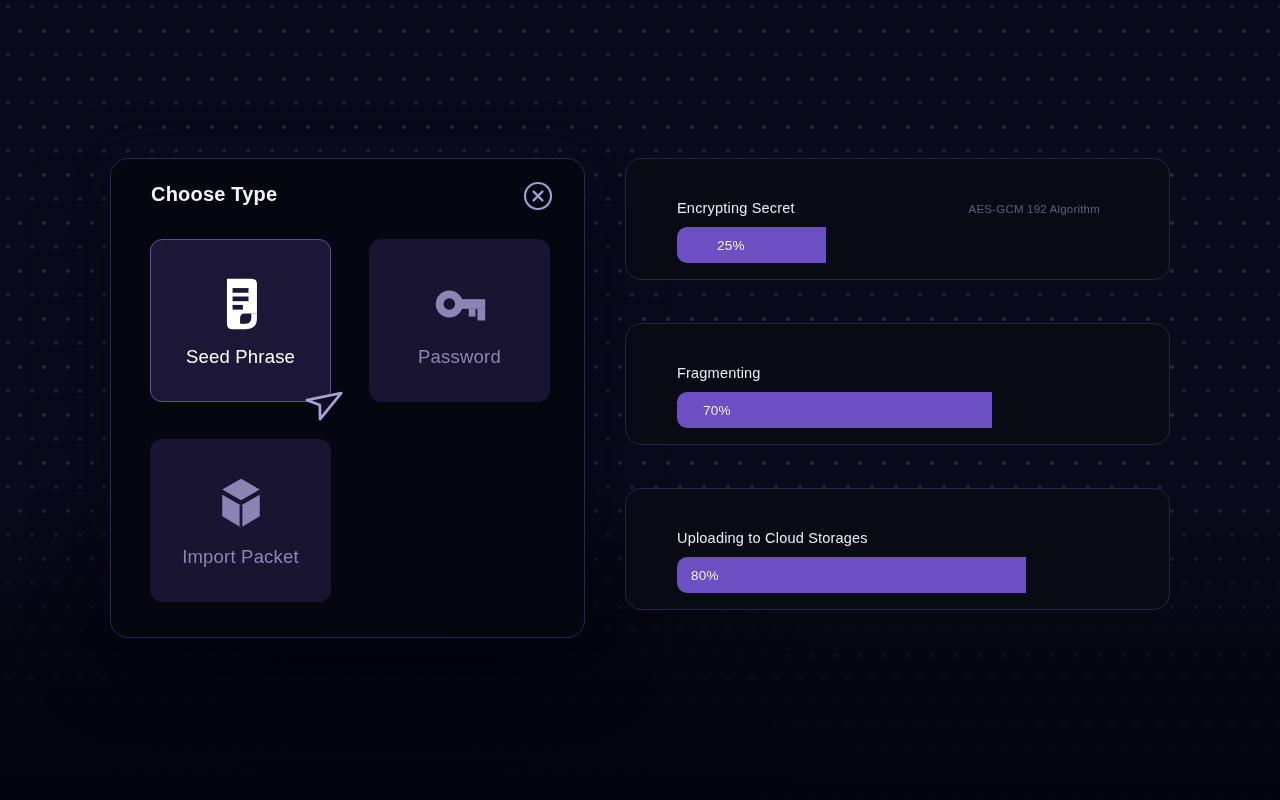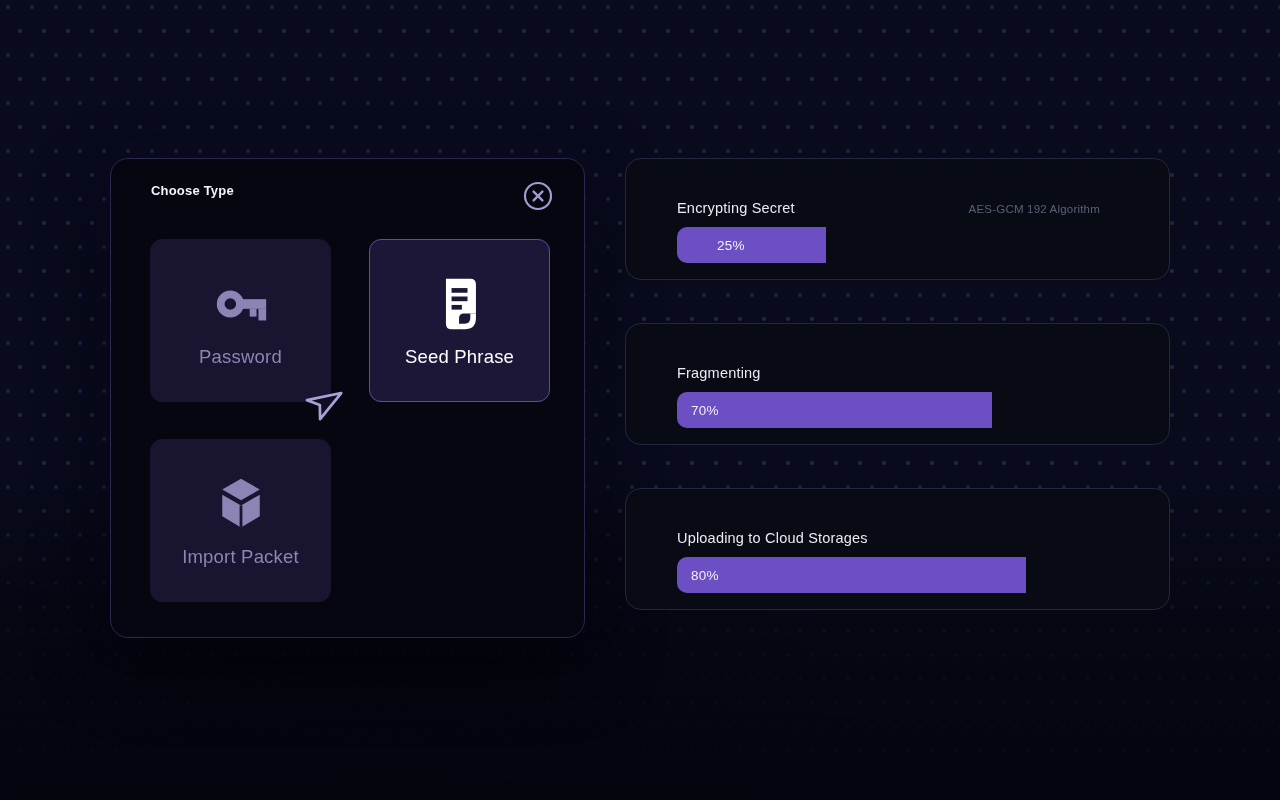--- a/index.html
+++ b/index.html
@@ -20,21 +20,21 @@
       radial-gradient(ellipse 55% 45% at 30% 88%, rgba(4,5,14,0.8), transparent 70%);
   }
 
   
   .modal{
     position:absolute;z-index:2;left:110px;top:158px;width:475px;height:480px;
     background:#060610;border:1px solid #2c2650;border-radius:18px;
     box-shadow:0 24px 70px rgba(0,0,0,.55), 0 0 50px rgba(70,50,140,.08);
   }
   .modal-title{
-    position:absolute;left:40px;top:24px;font-size:13px;font-weight:700;
+    position:absolute;left:40px;top:24px;font-size:20px;font-weight:700;
     color:#f4f3f8;letter-spacing:.2px;
   }
   .close-btn{
     position:absolute;right:30px;top:21px;width:32px;height:32px;cursor:pointer;
     background:none;border:none;padding:0;line-height:0;
   }
   .tile-grid{
     position:absolute;left:39px;top:80px;width:400px;
     display:grid;grid-template-columns:181px 181px;grid-auto-rows:163px;
     column-gap:38px;row-gap:37px;
@@ -89,44 +89,44 @@
 
     <button class="close-btn" title="">
       <svg width="32" height="32" viewBox="0 0 32 32">
         <circle cx="16" cy="16" r="13" fill="none" stroke="#a29ad0" stroke-width="2.2"></circle>
         <path d="M11.6 11.6 L20.4 20.4 M20.4 11.6 L11.6 20.4" stroke="#a29ad0" stroke-width="2.4" stroke-linecap="round"></path>
       </svg>
     </button>
 
     <div class="tile-grid">
 
+      <div class="tile selected">
+        <div class="ticon">
+          <svg width="60" height="60" viewBox="0 0 64 64">
+            <path d="M17 5 H43 Q49 5 49 11 V42 H36 Q31 42 31 47 V59 H23 Q17 59 17 53 Z" fill="#ffffff"></path>
+            <path d="M49 42 V47 Q49 59 37 59 H31 V53 H37 Q43 53 43 47 V42 Z" fill="#ffffff"></path>
+            <rect x="23" y="15" width="17" height="5" fill="#1c1737"></rect>
+            <rect x="23" y="24" width="17" height="5" fill="#1c1737"></rect>
+            <rect x="23" y="33" width="11" height="5" fill="#1c1737"></rect>
+          </svg>
+        </div>
+        <div class="tlabel">Seed Phrase</div>
+      </div>
+
       <div class="tile">
         <div class="ticon">
           <svg width="62" height="62" viewBox="0 0 64 64">
             <path fill-rule="evenodd" fill="#8d84b6" d="M21 18 a14 14 0 1 0 0 28 a14 14 0 0 0 0 -28 Z
                  M21 26 a6 6 0 1 1 0 12 a6 6 0 0 1 0 -12 Z"></path>
             <rect x="32" y="27" width="26" height="10" fill="#8d84b6"></rect>
             <rect x="41" y="37" width="7" height="8" fill="#8d84b6"></rect>
             <rect x="50" y="37" width="8" height="12" fill="#8d84b6"></rect>
           </svg>
         </div>
         <div class="tlabel">Password</div>
-      </div>
-
-      <div class="tile selected">
-        <div class="ticon">
-          <svg width="60" height="60" viewBox="0 0 64 64">
-            <path d="M17 5 H43 Q49 5 49 11 V42 H36 Q31 42 31 47 V59 H23 Q17 59 17 53 Z" fill="#ffffff"></path>
-            <path d="M49 42 V47 Q49 59 37 59 H31 V53 H37 Q43 53 43 47 V42 Z" fill="#ffffff"></path>
-            <rect x="23" y="15" width="17" height="5" fill="#1c1737"></rect>
-            <rect x="23" y="24" width="17" height="5" fill="#1c1737"></rect>
-            <rect x="23" y="33" width="11" height="5" fill="#1c1737"></rect>
-          </svg>
-        </div>
-        <div class="tlabel">Seed Phrase</div>
       </div>
 
 
       <div class="tile">
         <div class="ticon">
           <svg width="60" height="60" viewBox="0 0 64 64">
             <polygon points="32,5 52,16.5 32,28 12,16.5" fill="#8d84b6"></polygon>
             <polygon points="12,22 32,33.5 52,22 52,45 32,57 12,45" fill="#8d84b6"></polygon>
             <line x1="32" y1="33.5" x2="32" y2="57" stroke="#191430" stroke-width="3"></line>
           </svg>
@@ -150,21 +150,21 @@
         <span class="bar-pct">25%</span>
       </div>
     </div>
   </div>
 
   <div class="card c1">
     <div class="card-title">Fragmenting</div>
     <div class="card-meta"></div>
     <div class="bar">
       <div class="bar-hatch"></div>
-      <div class="bar-fill" style="width: 74%;">
+      <div class="bar-fill" style="width: 74%; padding-left: 12px;">
         <span class="bar-pct">70%</span>
       </div>
     </div>
   </div>
 
   <div class="card c2">
     <div class="card-title">Uploading to Cloud Storages</div>
     <div class="card-meta"></div>
     <div class="bar">
       <div class="bar-hatch"></div>

